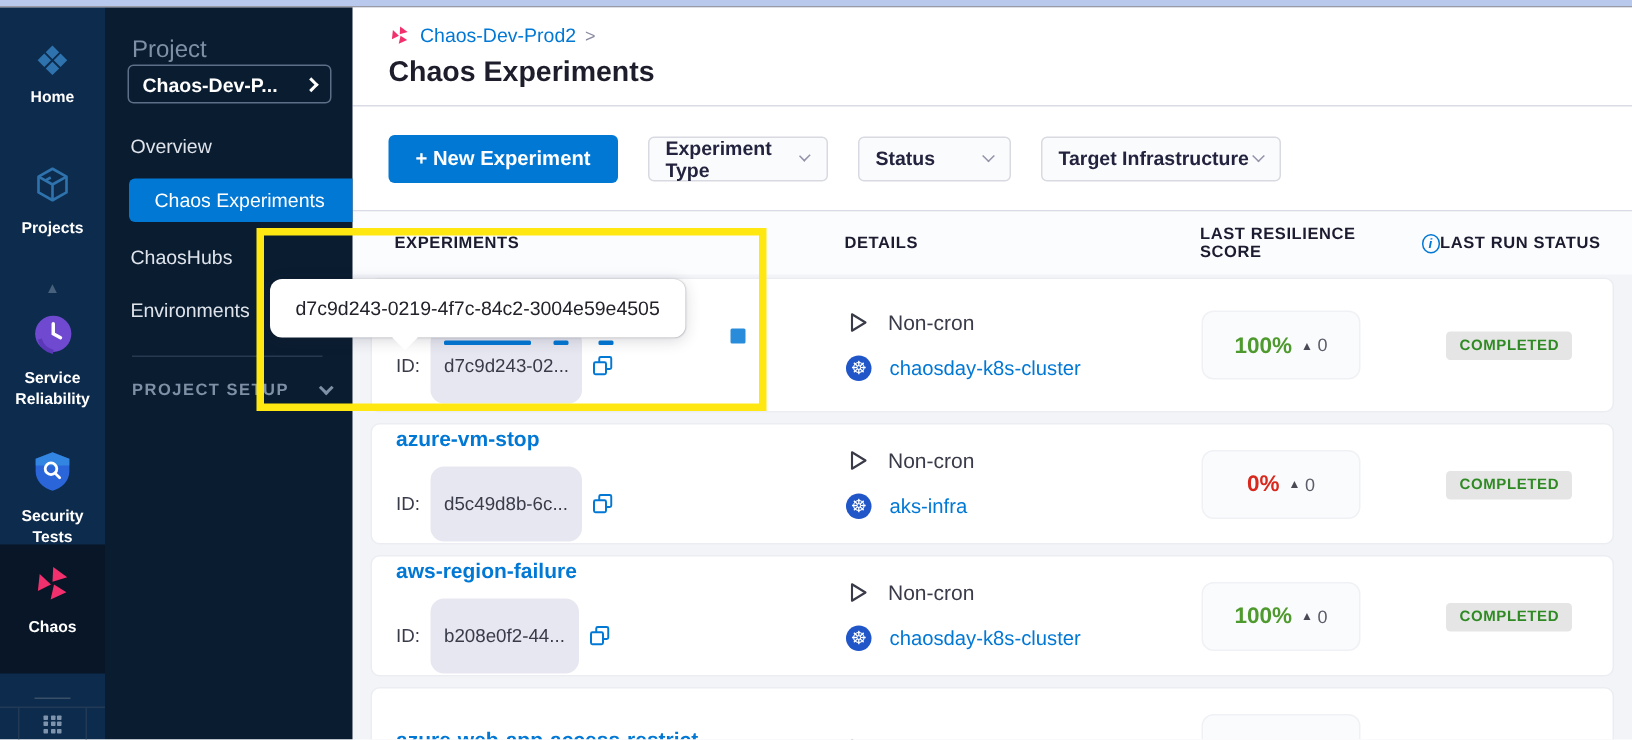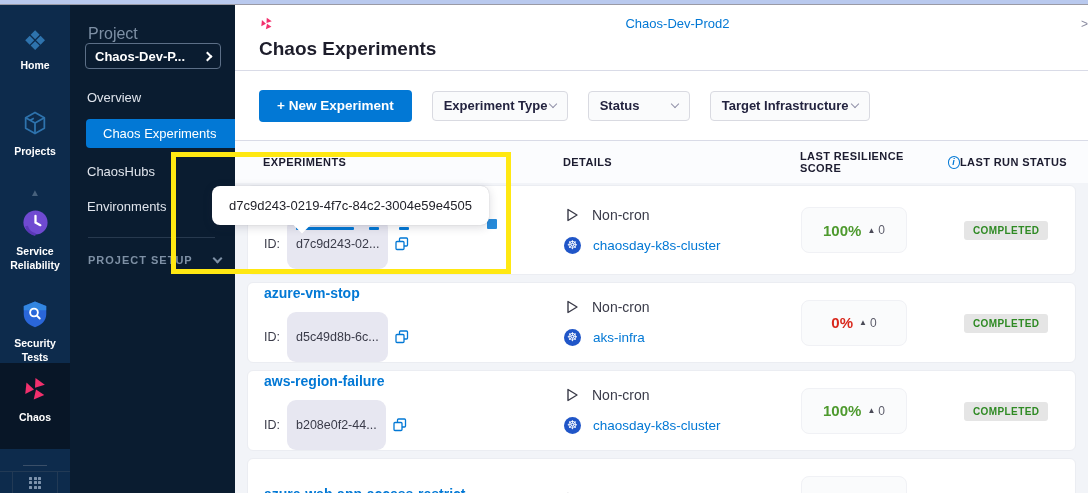--- a/index.html
+++ b/index.html
@@ -39,32 +39,32 @@
   .menu-sel { position:absolute; top:114px; left:16px; right:0; height:29px; background:#0278d5; border-radius:4px 0 0 4px;
     display:flex; align-items:center; padding-left:17px; font-size:13px; color:#fff; cursor:pointer; }
   .side-divider { position:absolute; top:232px; left:18px; right:20px; border-top:1px solid #27394e; }
   .proj-setup { position:absolute; top:249px; left:18px; right:14px; display:flex; align-items:center; justify-content:space-between;
     font-size:11px; font-weight:700; letter-spacing:1px; color:#7e90a5; cursor:pointer; }
   .chev-down { width:7px; height:7px; border-right:2px solid #7e90a5; border-bottom:2px solid #7e90a5; transform:rotate(45deg); margin-top:-3px; }
 
   
   .main { flex:1; display:flex; flex-direction:column; background:#fff; min-width:0; }
   .page-header { height:66px; border-bottom:1px solid #d9dbe7; padding:11px 0 0 24px; }
-  .breadcrumb { display:flex; align-items:center; gap:6px; font-size:13px;justify-content:space-between; }
+  .breadcrumb { display:flex; align-items:center; gap:6px; font-size:13px; }
   .breadcrumb a { color:#0278d5; text-decoration:none; cursor:pointer; }
   .crumb-sep { color:#8a8ba0; font-size:12px; }
   .page-title { font-size:19px; font-weight:700; color:#1d1d2b; margin-top:7px; }
 
   .toolbar { height:70px; display:flex; align-items:center; padding-left:24px; gap:20px; border-bottom:1px solid #d9dbe7; }
   .btn-primary { height:32px; padding:0 18px; background:#0278d5; color:#fff; font-size:13.5px; font-weight:700;
     border:none; border-radius:4px; cursor:pointer; display:flex; align-items:center; gap:7px; font-family:inherit; }
   .filter { height:30px; border:1px solid #d9dae1; background:#fafbfc; border-radius:4px; display:flex; align-items:center;
     justify-content:space-between; padding:0 11px; font-size:13px; font-weight:600; color:#23233f; cursor:pointer; }
   .filter .chev { width:6px; height:6px; border-right:1.6px solid #9292a9; border-bottom:1.6px solid #9292a9; transform:rotate(45deg); margin-top:-3px; }
-  .f1{width:136px} .f2{width:102px} .f3{width:160px}
+  .f1{width:120px} .f2{width:102px} .f3{width:160px}
 
   
   .list { flex:1; background:#f2f4f8; overflow:hidden; }
   .thead { height:42px; background:#fbfcfe; display:grid; grid-template-columns:300px 237px 160px auto;
     align-items:center; padding-left:28px; }
   .th { font-size:11px; font-weight:700; color:#1c1c30; letter-spacing:0.4px; display:flex; align-items:center; gap:6px; }
   .info-icon { width:13px; height:13px; border:1px solid #0278d5; border-radius:50%; color:#0278d5; font-size:9px; font-weight:700;
     display:inline-flex; align-items:center; justify-content:center; cursor:pointer; font-style:italic; }
 
   .card { position:relative; background:#fff; border:1px solid #ebedf2; border-radius:6px; margin:0 12px 7px;
@@ -88,21 +88,21 @@
   .delta .tri { font-size:8px; color:#4a4a57; }
   .status-badge { display:inline-block; background:#e5e5e5; color:#2f8a24; font-size:10px; font-weight:800;
     letter-spacing:0.4px; border-radius:3px; padding:4px 9px; min-width:20px; min-height:10px; }
   .status-cell { padding-left:3px; }
 
   
   .frag { position:absolute; background:#0278d5; border-radius:1px; }
 
   
   .tooltip { position:absolute; left:180px; top:186px; z-index:40; background:#fff; border-radius:8px;
-    box-shadow:0 2px 10px rgba(40,41,61,.18), 0 0 1px rgba(40,41,61,.3); padding:12px 17px; font-size:13px; color:#22222a; white-space:nowrap;margin-left:32px; }
+    box-shadow:0 2px 10px rgba(40,41,61,.18), 0 0 1px rgba(40,41,61,.3); padding:12px 17px; font-size:13px; color:#22222a; white-space:nowrap; }
   .tooltip .arrow { position:absolute; left:84px; bottom:-6px; width:12px; height:12px; background:#fff; transform:rotate(45deg); }
   .hl-box { position:absolute; left:171px; top:152px; width:340px; height:122px; border:5px solid #ffe812; z-index:60; pointer-events:none; }
 </style>
 </head>
 <body>
 
 <div class="top-strip"></div>
 
 <div class="app">
 

